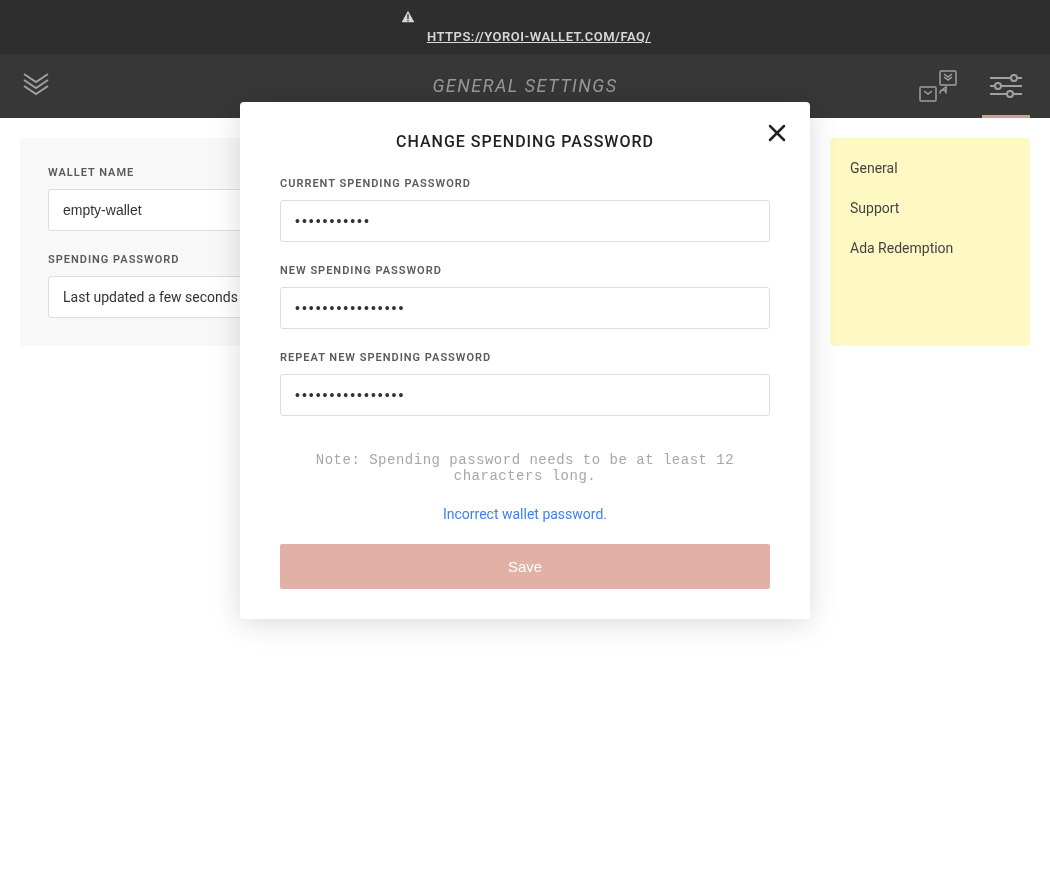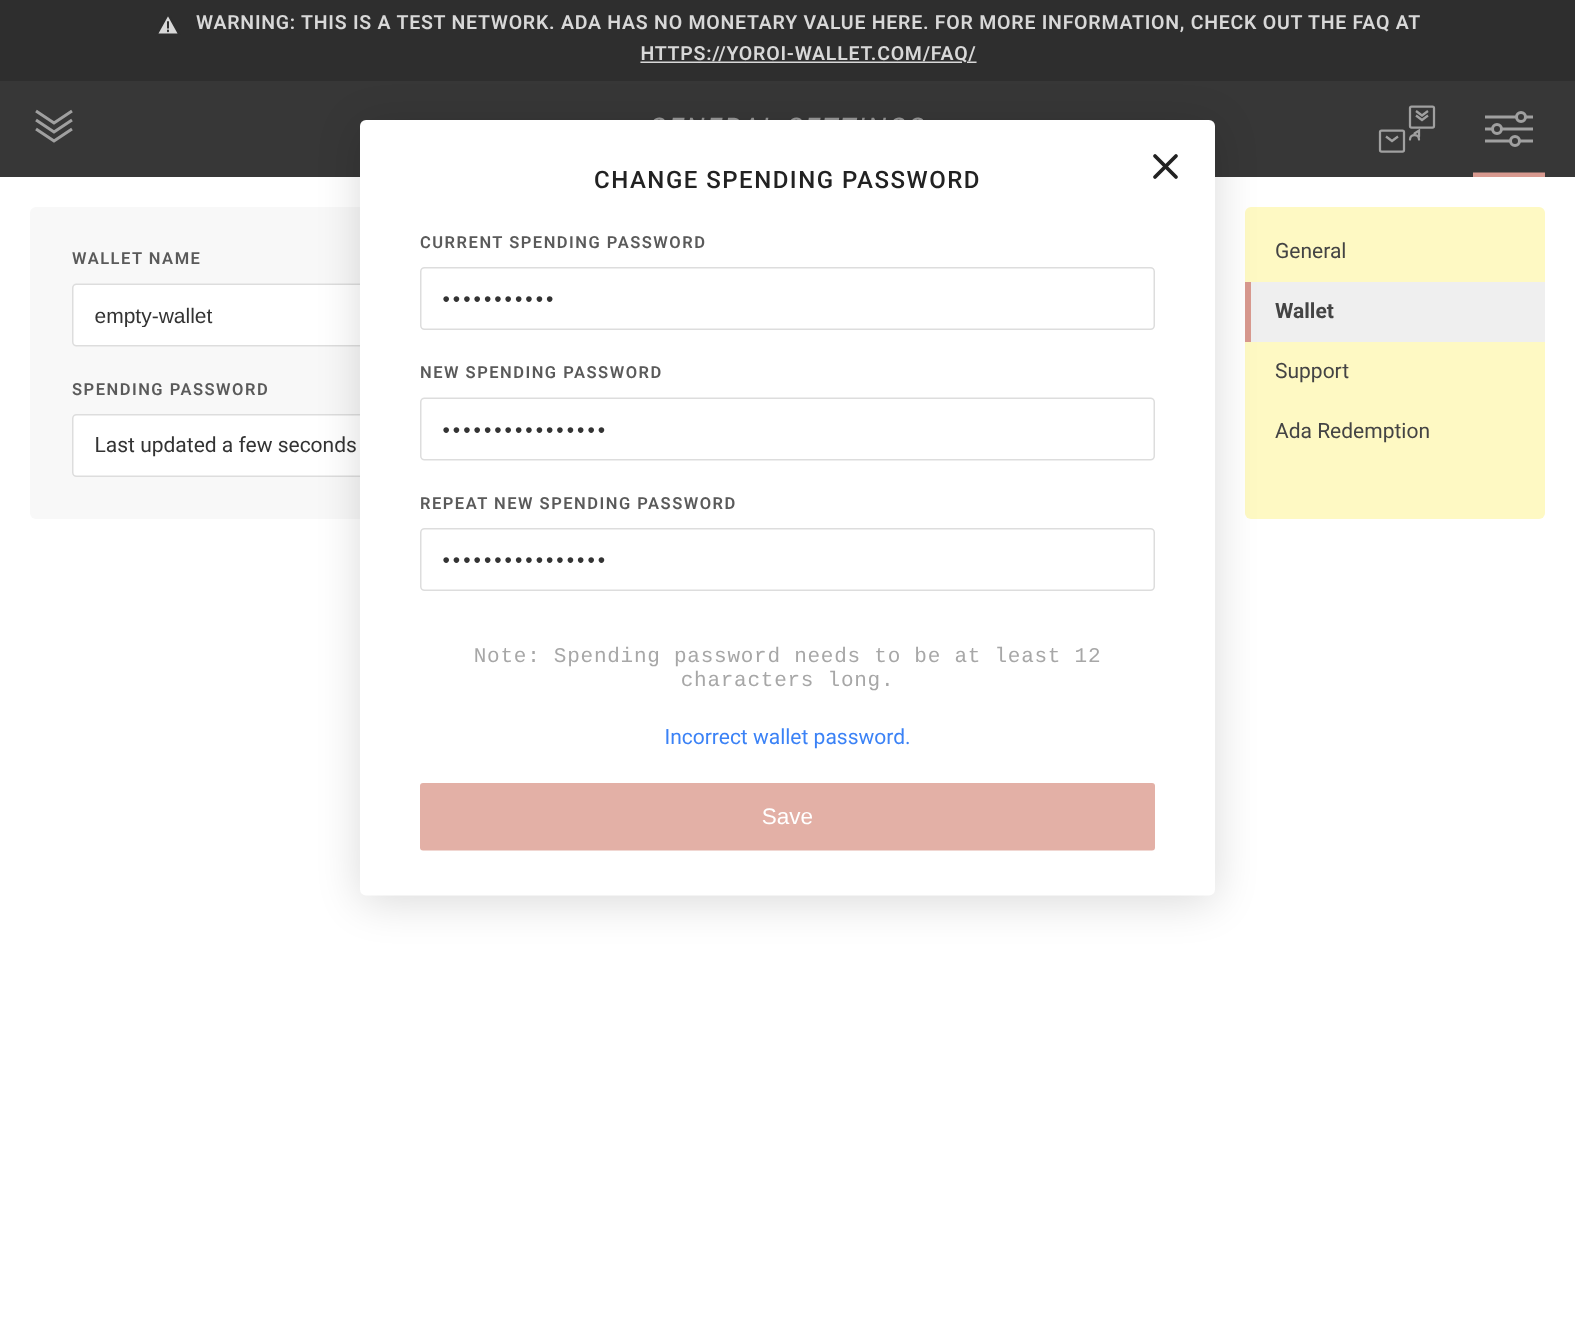--- a/index.html
+++ b/index.html
@@ -113,21 +113,21 @@
       color: #333;
     }
     
     .overlay {
       position: absolute;
       inset: 0;
       background: rgba(255,255,255,0);
       display: flex;
       align-items: flex-start;
       justify-content: center;
-      padding-top: 80px;
+      padding-top: 102px;
     }
     .modal {
       background: #fff;
       width: 570px;
       border-radius: 4px;
       box-shadow: 0 4px 30px rgba(0,0,0,0.15);
       padding: 30px;
       position: relative;
     }
     .modal-title {
@@ -193,21 +193,20 @@
 </head>
 <body>
 
 <div class="warning-bar">
   <span class="warning-icon">
     <svg width="18" height="18" viewBox="0 0 24 24" fill="#d8d8d8">
         <path d="M12 2 L22 20 L2 20 Z M12 9 L12 14 M12 16.5 L12 17" stroke="#2e2e2e" stroke-width="1.8" stroke-linecap="round"></path>
       </svg>
   </span>
   <span class="msg">
-    <span>WARNING: THIS IS A TEST NETWORK. ADA HAS NO MONETARY VALUE HERE. FOR MORE INFORMATION, CHECK OUT THE FAQ AT</span>
     <br>
     <a href="#" class="link">HTTPS://YOROI-WALLET.COM/FAQ/</a>
   </span>
 </div>
 
 <div class="header">
   <div class="logo">
     <svg width="32" height="36" viewBox="0 0 32 36" fill="none" stroke="#a0a0a0" stroke-width="2">
       <path d="M4 6 L16 14 L28 6"></path>
       <path d="M4 12 L16 20 L28 12"></path>
@@ -241,21 +240,20 @@
 
 <div class="content">
   <div class="main-panel">
     <div class="field-label">WALLET NAME</div>
     <input class="field-input" value="empty-wallet" style="">
     <div class="field-label">SPENDING PASSWORD</div>
     <div class="field-static">Last updated a few seconds ago</div>
   </div>
   <div class="sidebar">
     <div class="sidebar-item">General</div>
-    <div class="sidebar-item active">Wallet</div>
     <div class="sidebar-item">Support</div>
     <div class="sidebar-item">Ada Redemption</div>
   </div>
 </div>
 
 <div class="overlay">
   <div class="modal">
     <div class="modal-title">CHANGE SPENDING PASSWORD</div>
     <div class="modal-close">
       <svg width="18" height="18" viewBox="0 0 18 18" stroke="#222" stroke-width="2.5" stroke-linecap="round">

